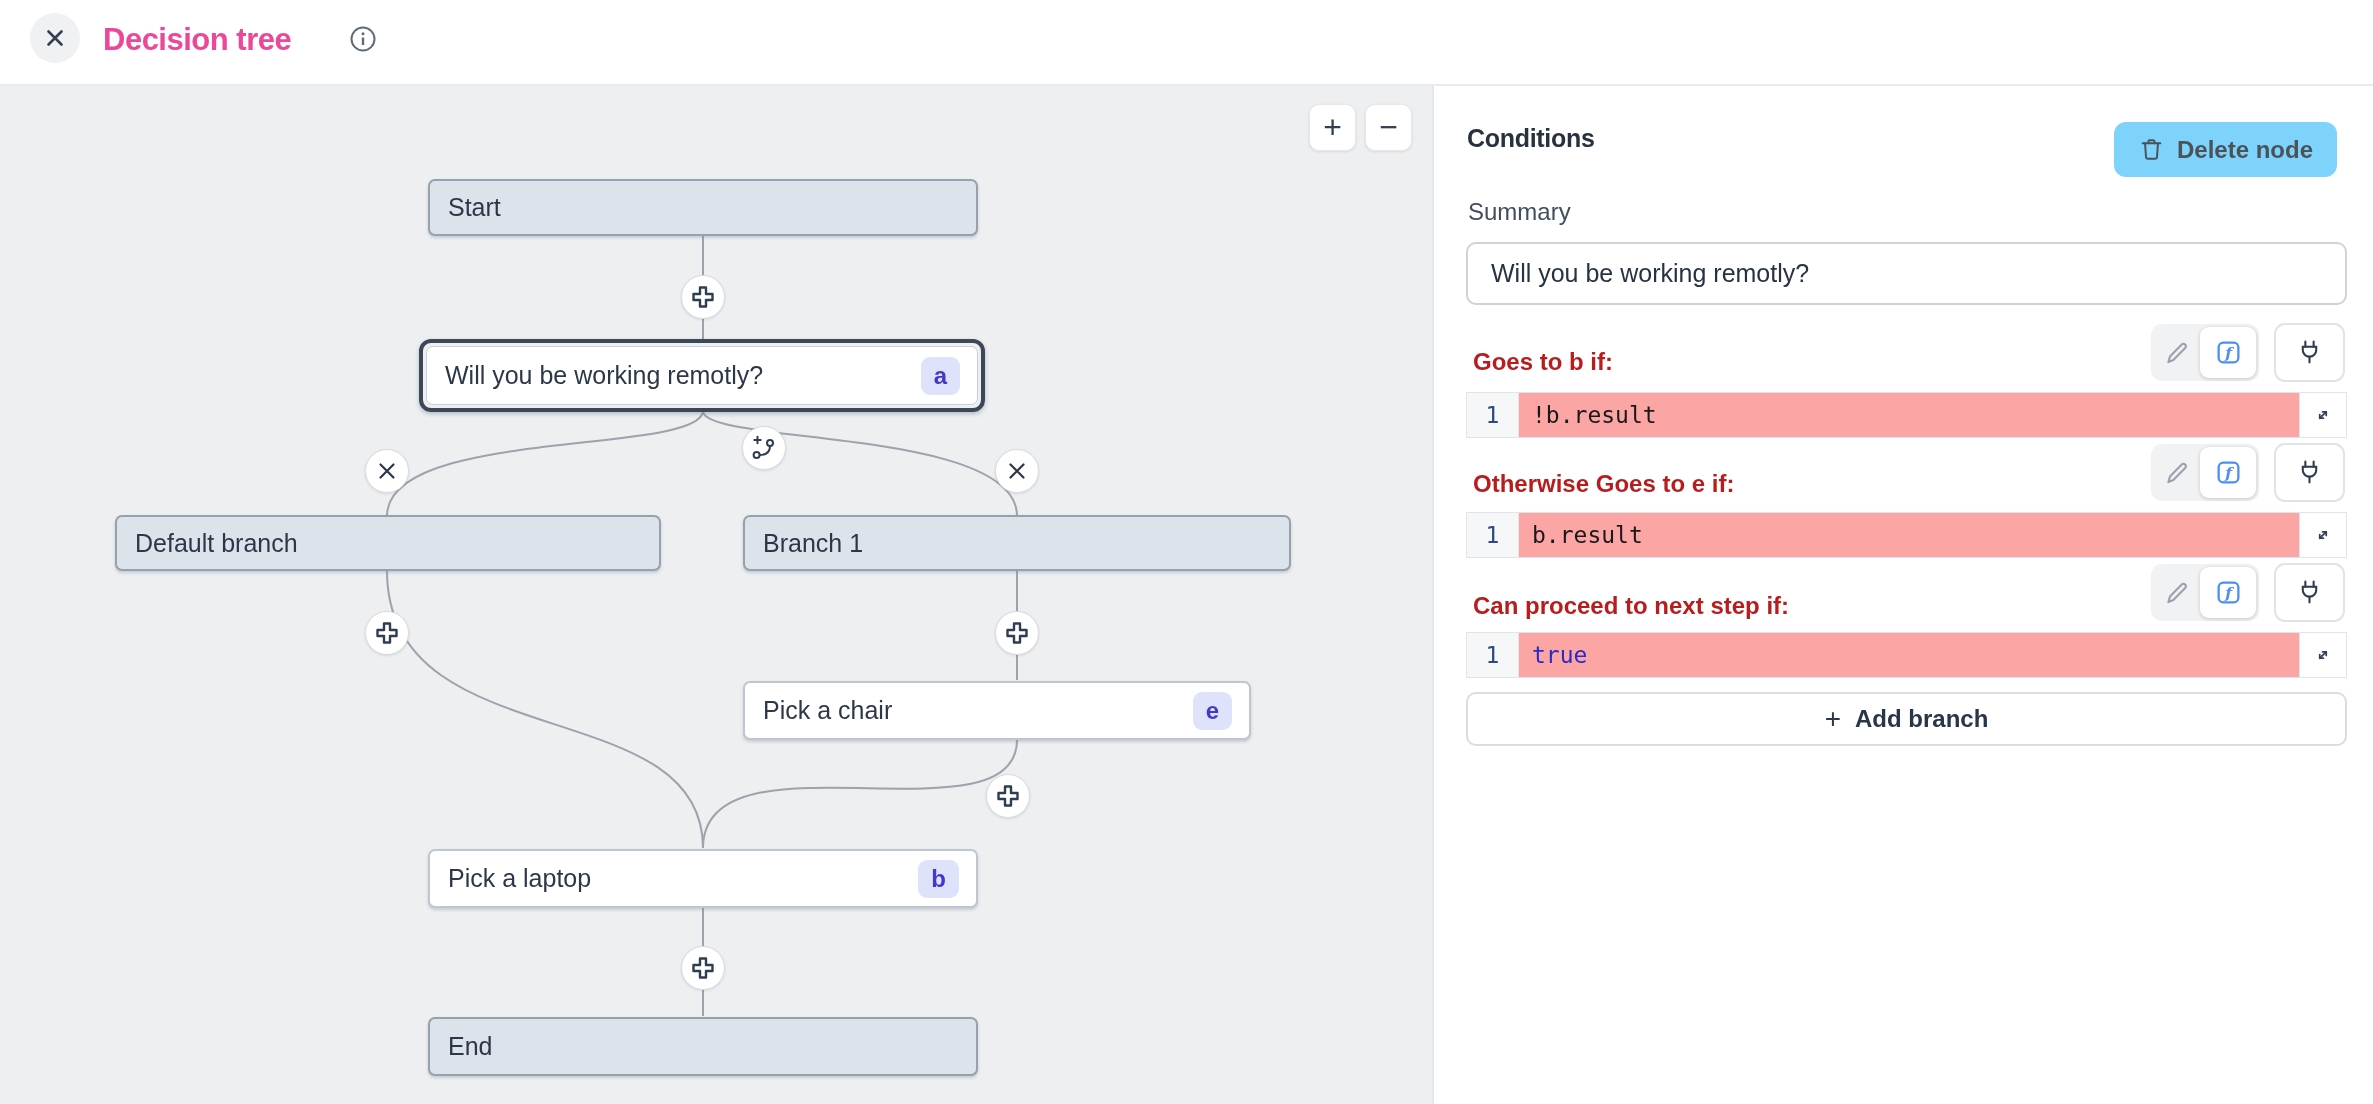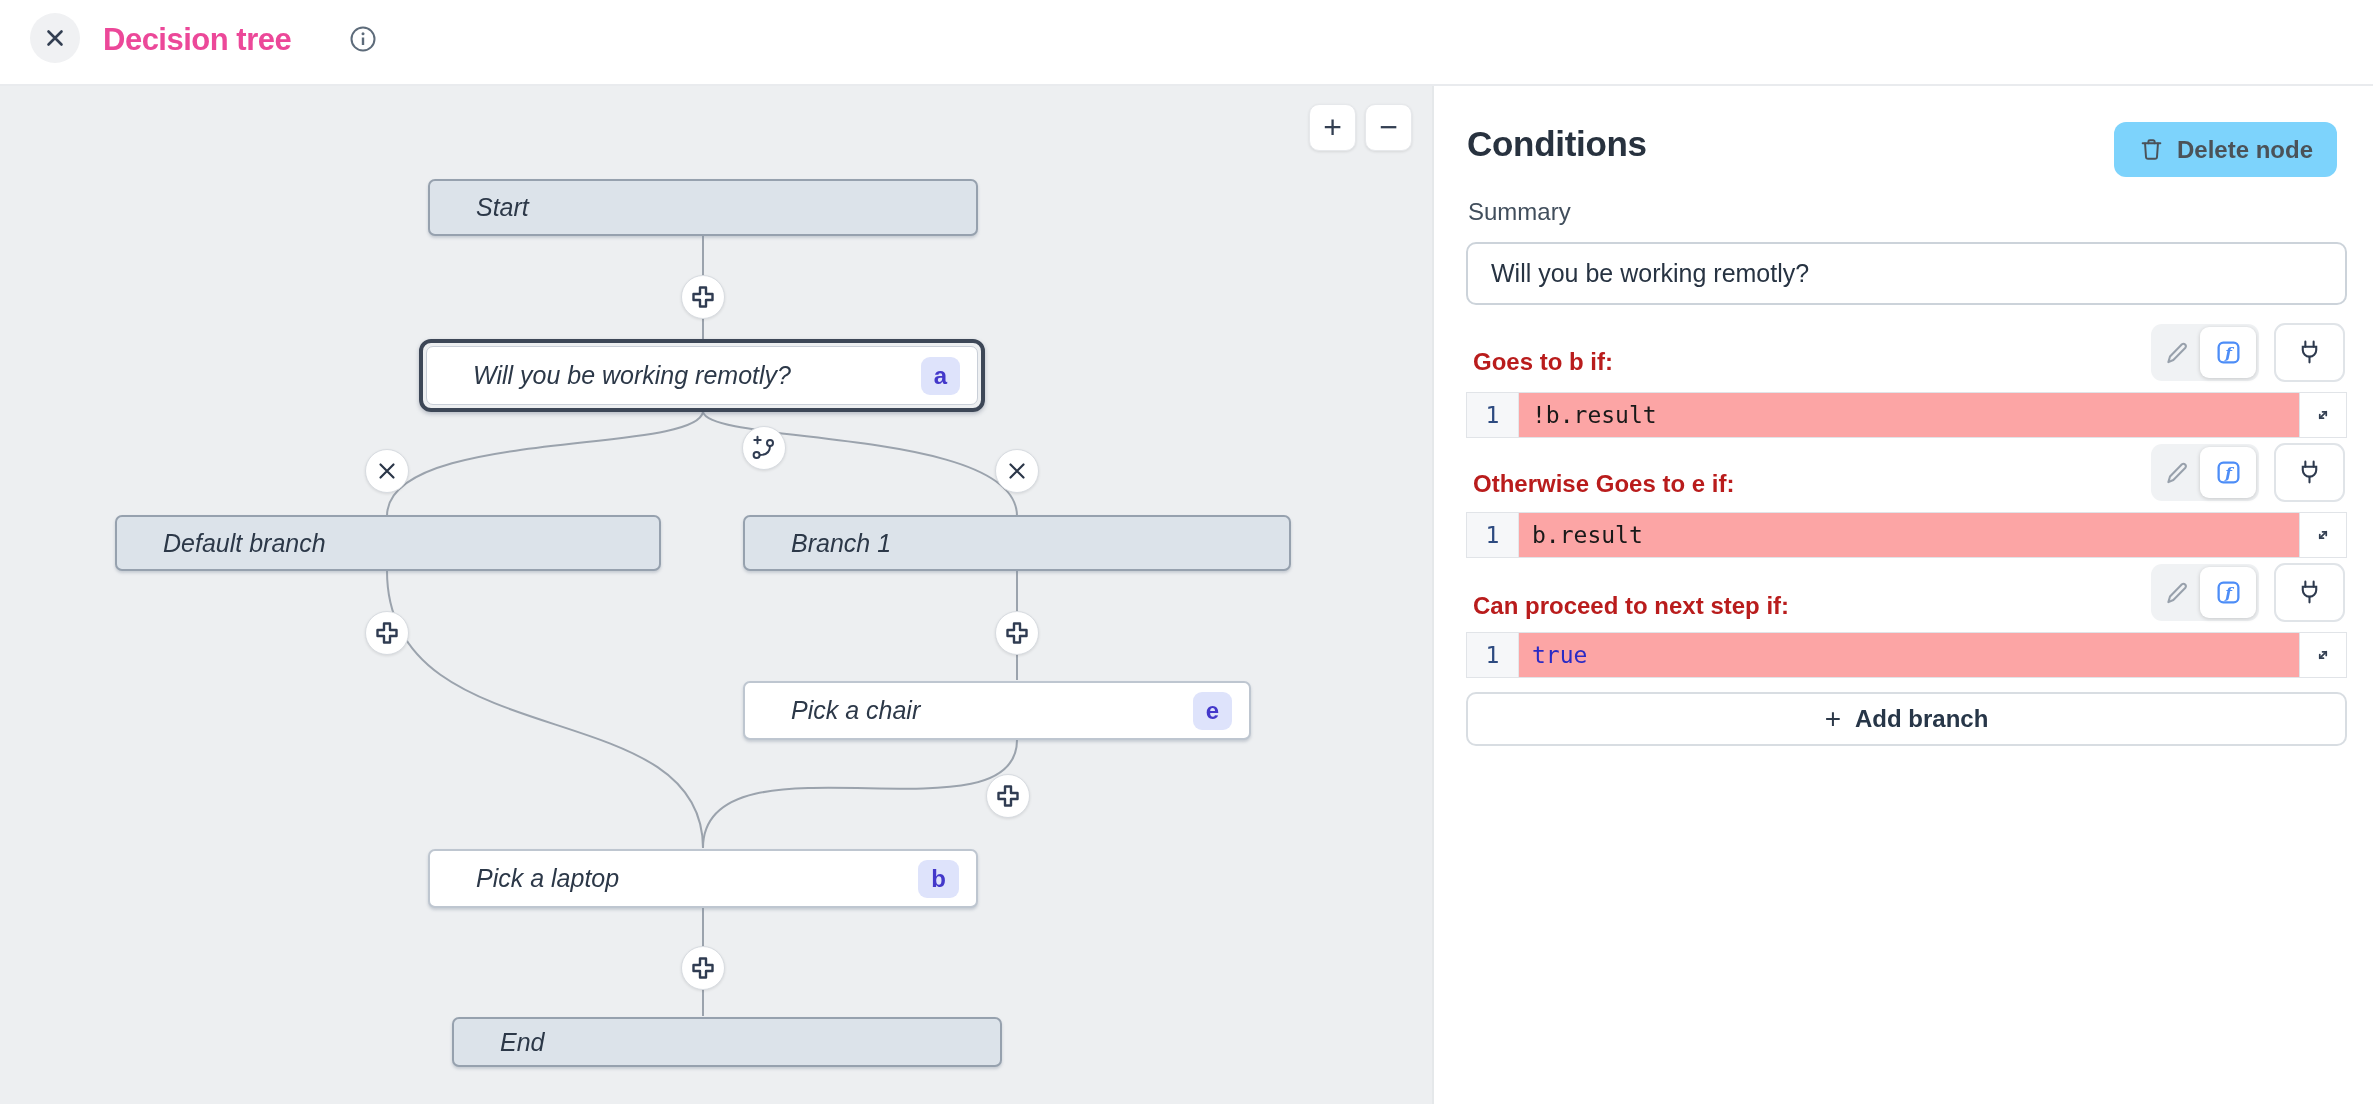--- a/index.html
+++ b/index.html
@@ -9,35 +9,35 @@
   .topbar { position:absolute; left:0; top:0; width:2373px; height:86px; background:#ffffff; border-bottom:2px solid #e9ebee; z-index:5; }
   .close-btn { position:absolute; left:30px; top:13px; width:50px; height:50px; border-radius:50%; background:#f0f1f3; display:flex; align-items:center; justify-content:center; cursor:pointer; }
   .page-title { position:absolute; left:103px; top:22px; font-size:31px; font-weight:bold; color:#ec4899; letter-spacing:-0.5px; }
   .info-icon { position:absolute; left:349px; top:25px; width:28px; height:28px; }
 
   
   .canvas { position:absolute; left:0; top:86px; width:1432px; height:1018px; background:#edeff1; overflow:hidden; }
   .edges { position:absolute; left:0; top:0; }
 
   .node { position:absolute; display:flex; align-items:center; border-radius:7px; font-size:25px; color:#2c3848; box-shadow:0 2px 3px rgba(125,138,155,0.35); }
-  .node-label { padding-left:46px; flex:1;font-style:italic; }
+  .node-label { padding-left:18px; flex:1; }
   .node-gray { background:#dce3ea; border:2px solid #96a1ae; }
   .node-white { background:#ffffff; border:2px solid #bec6d0; }
   .badge { margin-right:17px; background:#dee3fb; color:#4338ca; font-weight:bold; font-size:24px; padding:5px 13px; border-radius:9px; }
 
   .selected-wrap { position:absolute; border:4px solid #3d4757; border-radius:12px; padding:3px; background:transparent; box-shadow:0 2px 4px rgba(100,110,130,0.4); }
   .selected-inner { width:100%; height:100%; background:#fff; border:1px solid #c9cfd8; border-radius:7px; display:flex; align-items:center; font-size:25px; color:#2c3848; }
 
   .circle-btn { position:absolute; width:44px; height:44px; border-radius:50%; background:#ffffff; border:1.5px solid #d8dce1; box-shadow:0 1px 3px rgba(0,0,0,0.10); display:flex; align-items:center; justify-content:center; cursor:pointer; }
 
   .zoom-btn { position:absolute; width:47px; height:47px; border-radius:10px; background:#ffffff; border:1px solid #e6e8eb; box-shadow:0 1px 3px rgba(0,0,0,0.10); display:flex; align-items:center; justify-content:center; font-size:32px; color:#333f52; cursor:pointer; }
 
   
   .panel { position:absolute; left:1432px; top:86px; width:941px; height:1018px; background:#ffffff; border-left:2px solid #e5e8ea; }
-  .panel-title { position:absolute; left:33px; top:38px; font-size:35px; font-weight:bold; color:#28323f; letter-spacing:-0.3px; }
+  .panel-title { position:absolute; left:33px; top:38px; font-size:25px; font-weight:bold; color:#28323f; letter-spacing:-0.3px; }
   .delete-btn { position:absolute; right:36px; top:36px; height:55px; background:#7dd3fc; border:none; border-radius:12px; display:flex; align-items:center; gap:12px; padding:0 24px; font-size:24px; font-weight:bold; color:#4b5258; cursor:pointer; font-family:"Liberation Sans", sans-serif; }
   .summary-label { position:absolute; left:34px; top:112px; font-size:24px; color:#414e5c; }
   .summary-input { position:absolute; left:32px; top:156px; width:881px; height:63px; border:2px solid #ccd3da; border-radius:10px; background:#fff; font-size:25px; color:#273342; padding:0 23px; font-family:"Liberation Sans", sans-serif; }
 
   .cond-label { position:absolute; left:39px; font-size:24px; font-weight:bold; color:#b91c1c; }
   .icon-cluster { position:absolute; right:28px; display:flex; align-items:center; gap:15px; }
   .segmented { background:#f0f2f4; border-radius:11px; padding:3px; display:flex; align-items:center; height:57px; }
   .seg-btn { width:46px; height:51px; display:flex; align-items:center; justify-content:center; cursor:pointer; border-radius:9px; }
   .seg-btn.active { width:56px; background:#ffffff; box-shadow:0 1px 4px rgba(0,0,0,0.18); }
   .plug-btn { width:71px; height:59px; background:#fff; border:2px solid #e0e4e8; border-radius:11px; display:flex; align-items:center; justify-content:center; cursor:pointer; }
@@ -104,21 +104,21 @@
   <div class="node node-white" style="left:743px; top:595px; width:508px; height:59px;">
     <span class="node-label">Pick a chair</span>
     <span class="badge">e</span>
   </div>
 
   <div class="node node-white" style="left:428px; top:763px; width:550px; height:59px;">
     <span class="node-label">Pick a laptop</span>
     <span class="badge">b</span>
   </div>
 
-  <div class="node node-gray" style="left:452px; top:931px; width:550px; height:50px;">
+  <div class="node node-gray" style="left:428px; top:931px; width:550px; height:59px;">
     <span class="node-label">End</span>
   </div>
 
   <div class="circle-btn" style="left:681px; top:189px;">
     <svg width="26" height="26" viewBox="0 0 26 26">
       <path d="M10 3.5 h6 v6.5 h6.5 v6 h-6.5 v6.5 h-6 v-6.5 h-6.5 v-6 h6.5 z" fill="#fff" stroke="#303c52" stroke-width="2.4" stroke-linejoin="round"></path>
     </svg>
   </div>
 
   <div class="circle-btn" style="left:742px; top:340px;">

